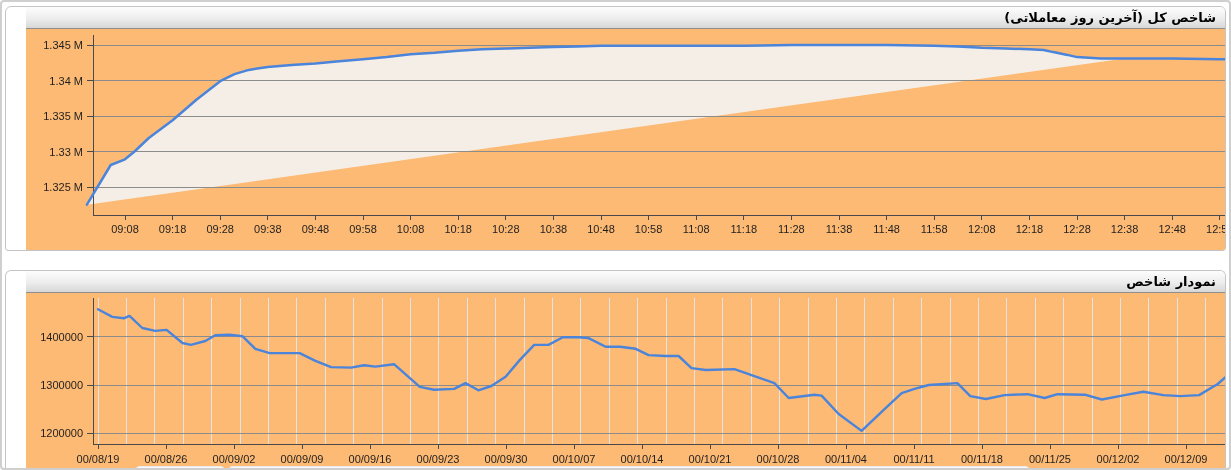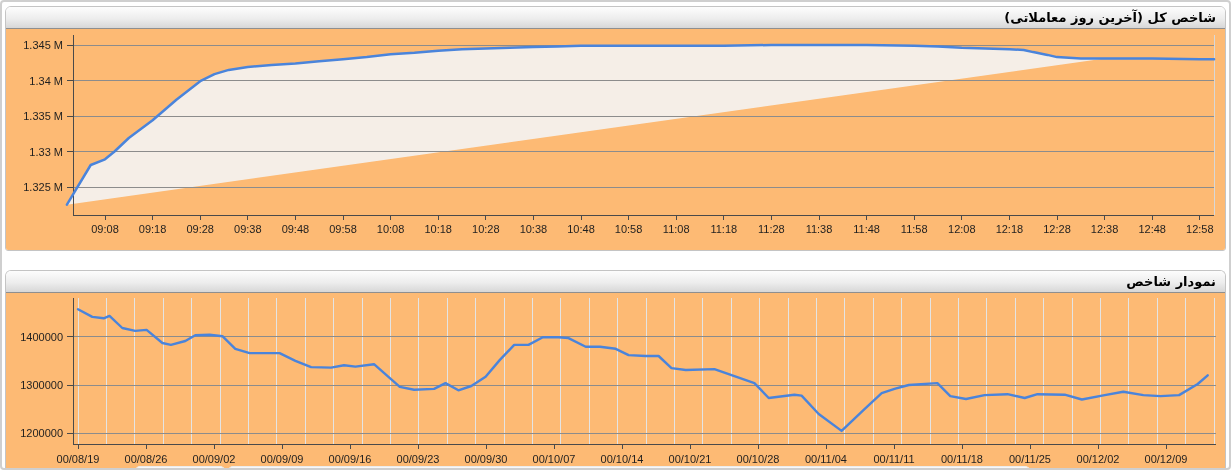--- a/index.html
+++ b/index.html
@@ -1,20 +1,20 @@
 <!DOCTYPE html>
 <html><head>
 <meta charset="utf-8">
 <style>
   html,body{margin:0;padding:0;background:#fff;}
   body{width:1231px;height:470px;overflow:hidden;font-family:"Liberation Sans",sans-serif;}
   .window{box-sizing:border-box;width:1231px;height:470px;border:2px solid #cfcfcf;border-radius:4px;
           background:#fff;padding:2px 1px;position:relative;overflow:hidden;}
   .panel{border:1px solid #c4c4c4;border-radius:6px 6px 3px 3px;margin:2px 2px 0 2px;
-         overflow:hidden;background:#fff;}
+         overflow:hidden;background:#fff;padding-left:20px;}
   .panel-header{height:21px;line-height:22px;
       background:linear-gradient(#fdfdfd,#ededed 55%,#d7d7d7);
       border-bottom:1px solid #8f8f8f;direction:rtl;text-align:right;padding:0 9px;
       font-family:"DejaVu Sans",sans-serif;font-size:13px;font-weight:bold;color:#000;
       white-space:nowrap;}
   .chart-wrap{position:relative;background:#fdba74;}
   svg{display:block;}
   .panel-bottom{border-bottom:none;border-radius:6px 6px 0 0;margin-top:19px;height:212px;}
   .stub{position:absolute;background:#f8f8f8;border:1px solid #ececec;border-bottom:none;
         border-radius:5px 5px 0 0;height:10px;}

